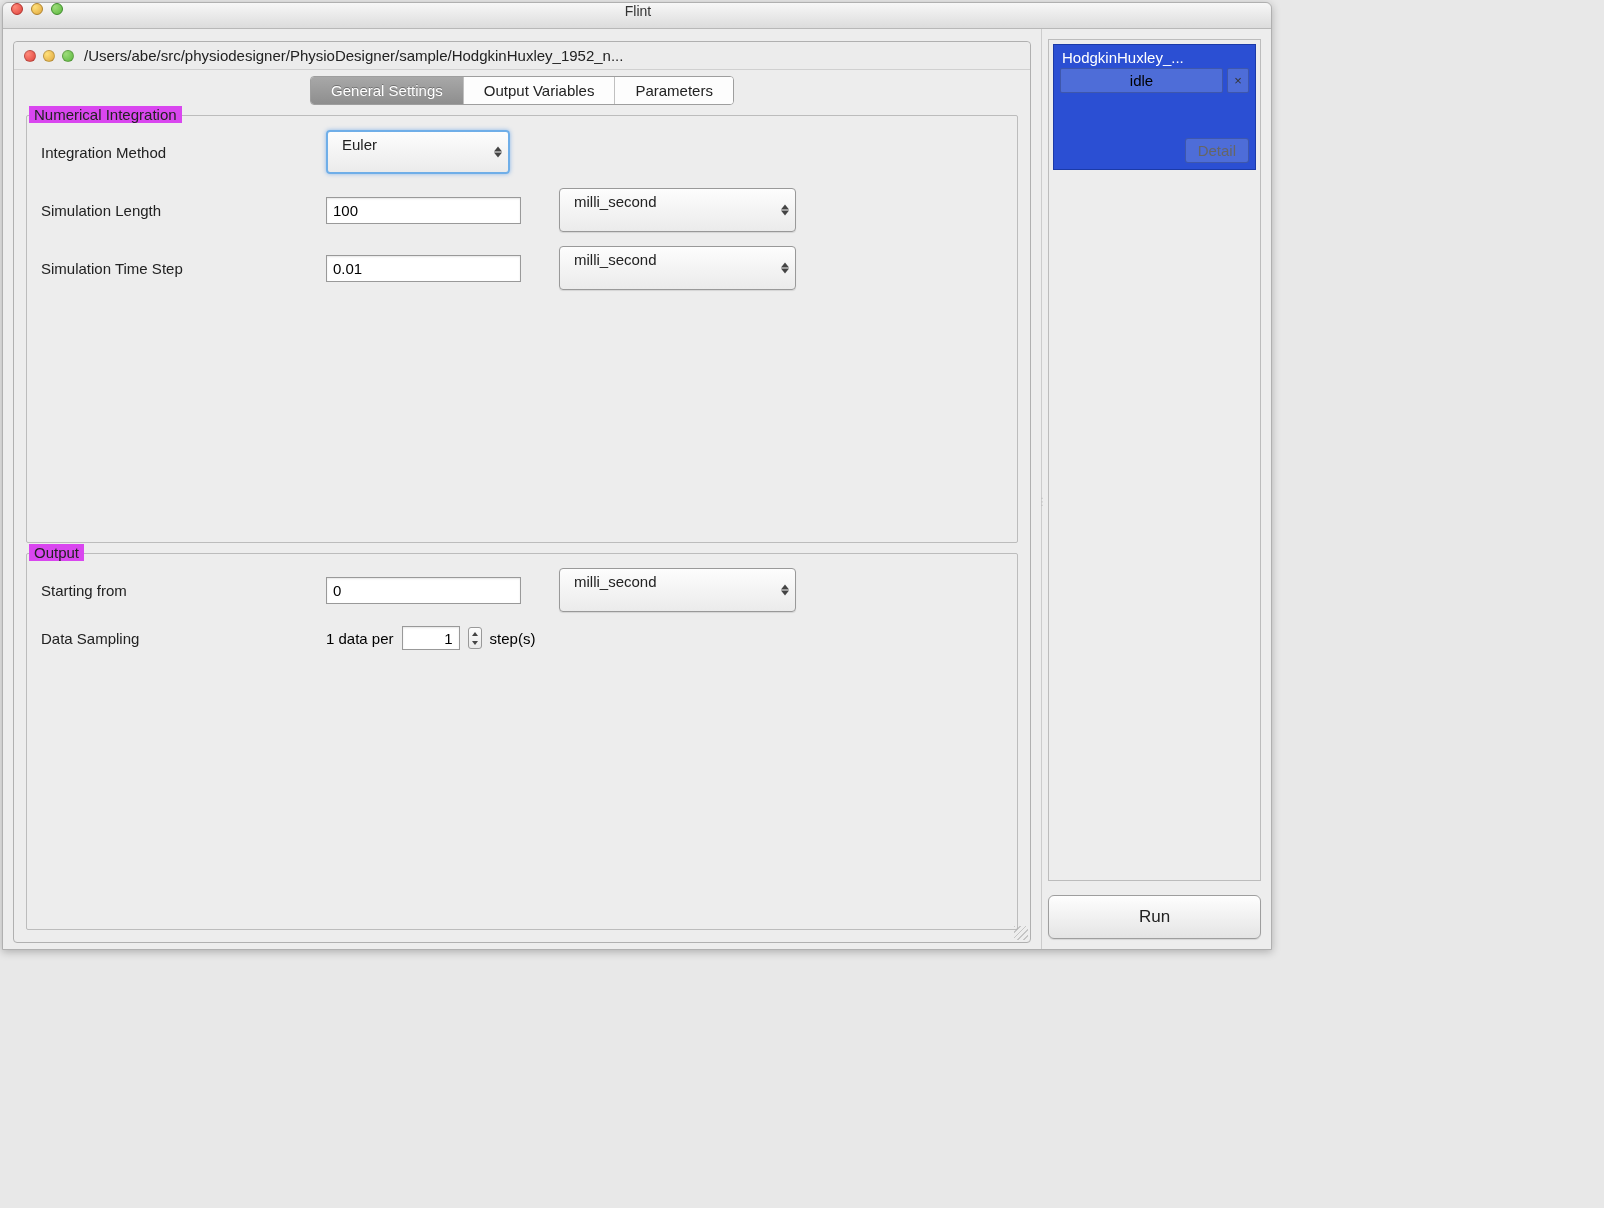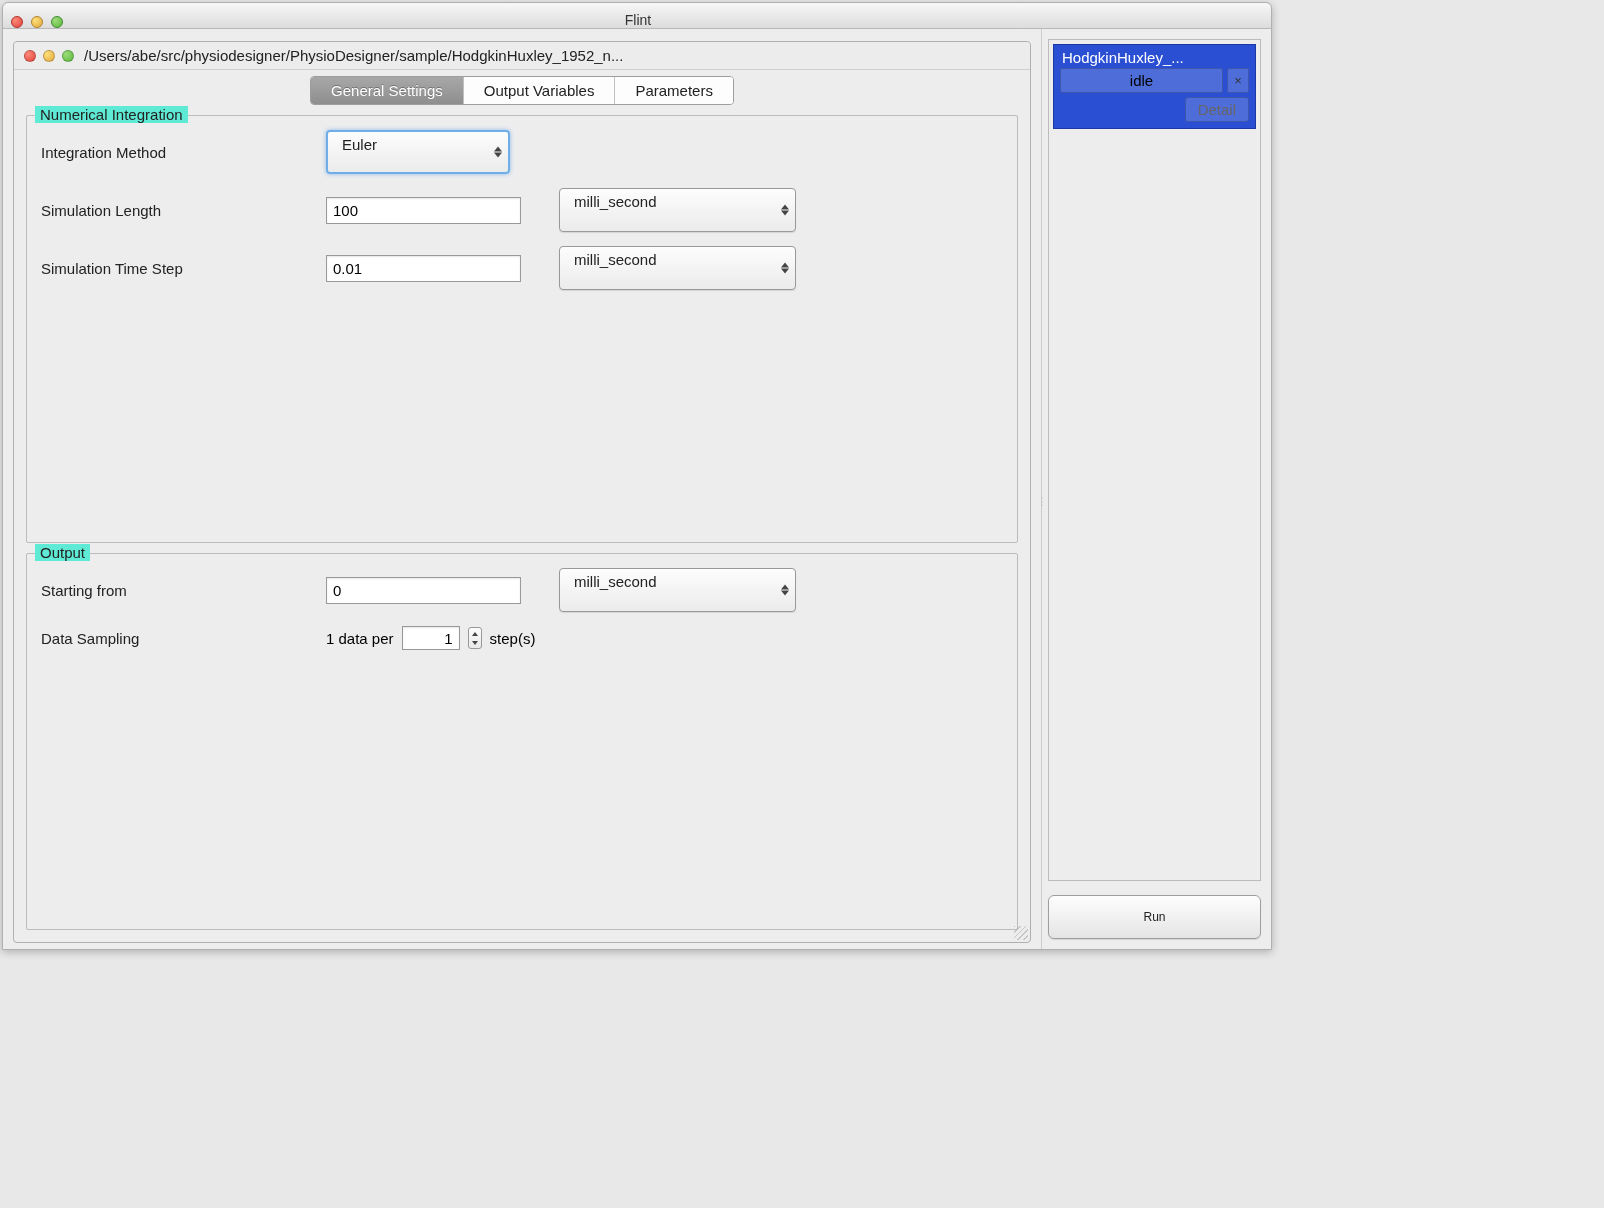--- a/index.html
+++ b/index.html
@@ -18,21 +18,21 @@
       border-radius: 6px 6px 0 0;
       box-shadow: 0 2px 8px rgba(0,0,0,0.25);
       margin: 2px;
     }
     .titlebar {
       height: 26px;
       background: linear-gradient(#f7f7f7, #dcdcdc);
       border-bottom: 1px solid #b8b8b8;
       border-radius: 6px 6px 0 0;
       display: flex;
-      align-items: flex-end;
+      align-items: flex-start;
       padding: 0 8px;
     }
     .traffic-lights { display: flex; gap: 8px; }
     .traffic-light {
       width: 12px; height: 12px; border-radius: 50%;
       border: 1px solid rgba(0,0,0,0.2);
     }
     .tl-red { background: radial-gradient(circle at 30% 30%, #ff8a7a, #e0443e); border-color: #b0312c;}
     .tl-yellow { background: radial-gradient(circle at 30% 30%, #ffe07a, #e0a73e); border-color: #b0832c;}
     .tl-green { background: radial-gradient(circle at 30% 30%, #9ddc7a, #5cb83e); border-color: #3e8a2c;}
@@ -133,22 +133,22 @@
     .groupbox {
       border: 1px solid #bcbcbc;
       border-radius: 2px;
       padding: 14px 14px 14px 14px;
       position: relative;
       background: #ededed;
     }
     .groupbox-legend {
       position: absolute;
       top: -10px;
-      left: 8px;
-      background: #5eead4;
+      left: 2px;
+      background: #d946ef;
       padding: 0 5px;
       font-size: 15px;
       color: #222;
     }
     .gb-numerical { flex: 1.15; min-height: 380px; }
     .gb-output { flex: 1; min-height: 330px;}
     .form-row {
       display: flex;
       align-items: center;
       margin-bottom: 14px;
@@ -289,27 +289,28 @@
     }
     .sim-row2 { display: flex; justify-content: flex-end; }
     .sim-detail {
       background: #4e6dd8;
       border: 1px solid rgba(0,0,0,0.2);
       border-radius: 3px;
       color: #666;
       padding: 3px 12px;
       font-size: 15px;
       cursor: pointer;
+      margin-top: 41px;
     }
     .run-button {
       height: 44px;
       border: 1px solid #9e9e9e;
       border-radius: 6px;
       background: linear-gradient(#fefefe, #e4e4e4);
-      font-size: 12px;
+      font-size: 17px;
       color: #222;
       cursor: pointer;
       box-shadow: 0 1px 1px rgba(0,0,0,0.1);
     }
     .vsplit-handle {
       position: absolute;
       right: -4px;
       top: 50%;
       width: 8px; height: 24px;
       display: flex; align-items: center; justify-content: center;

